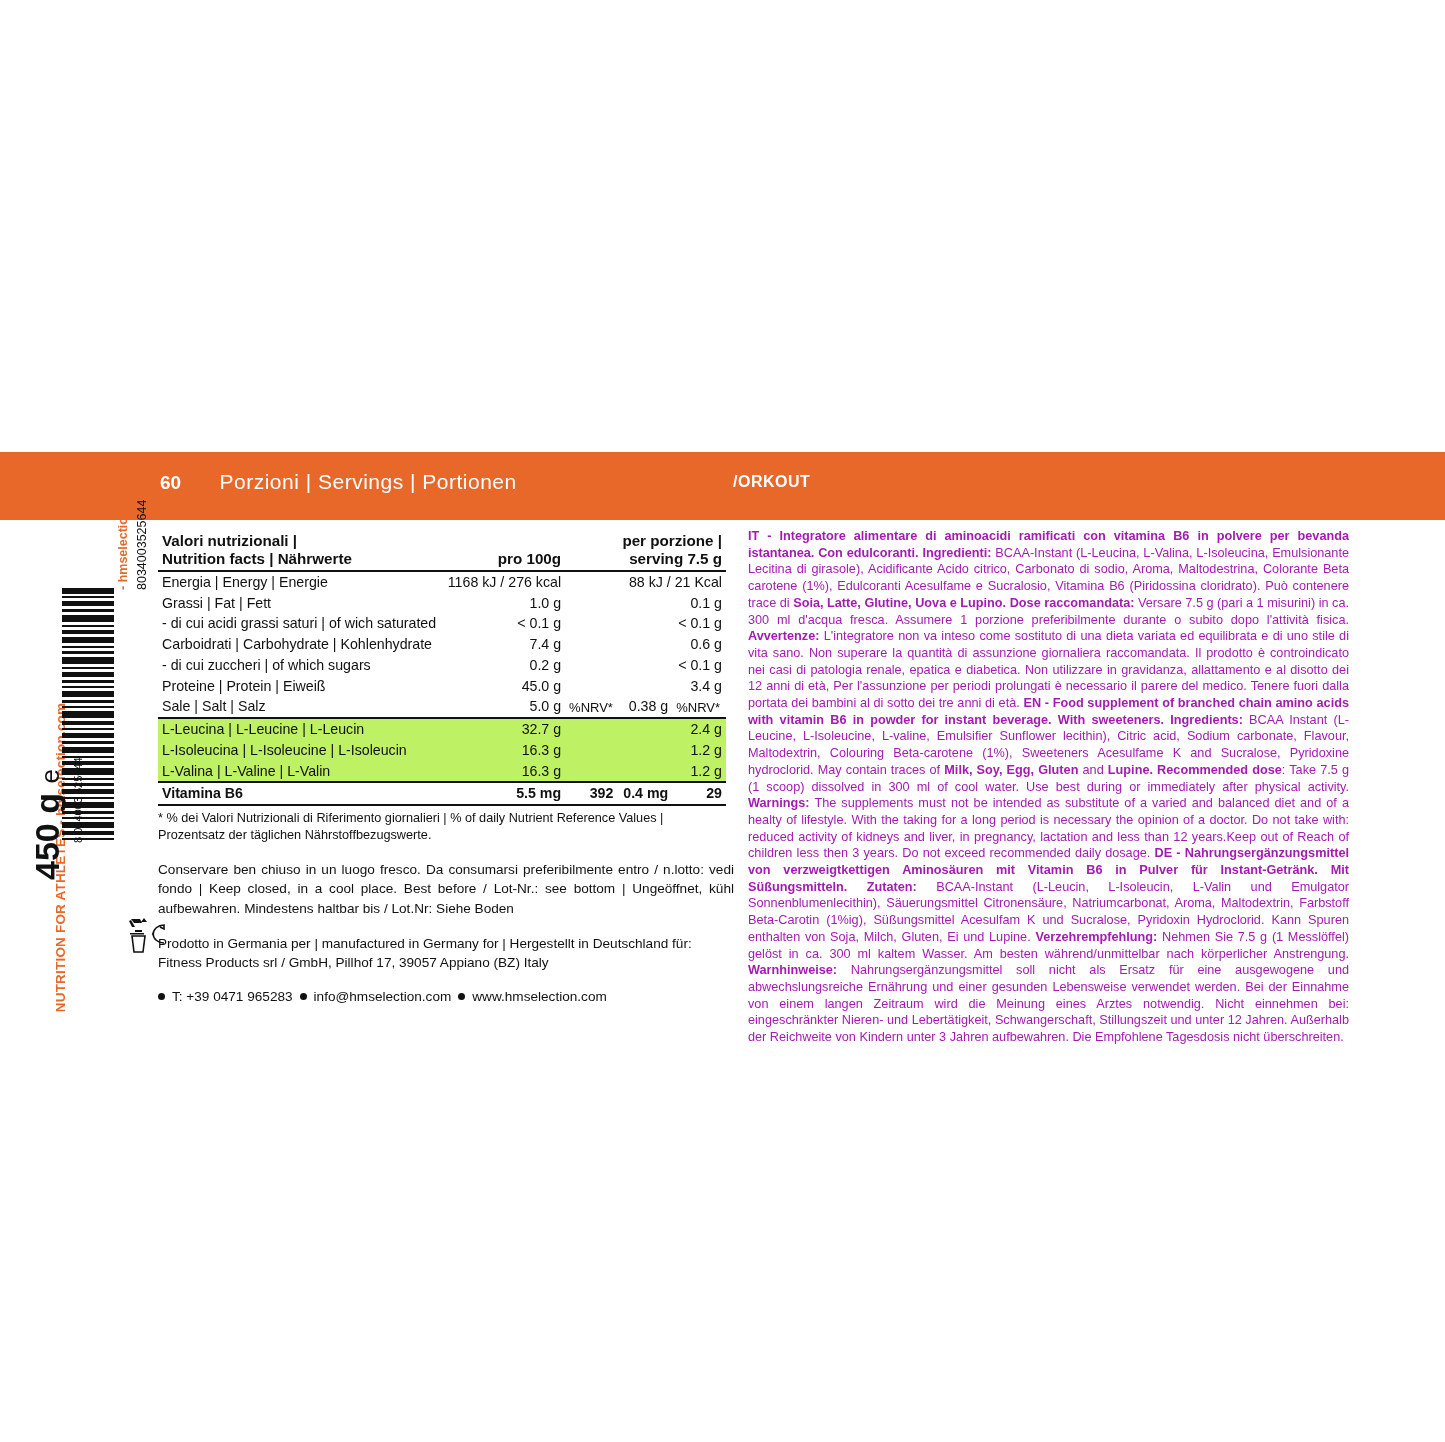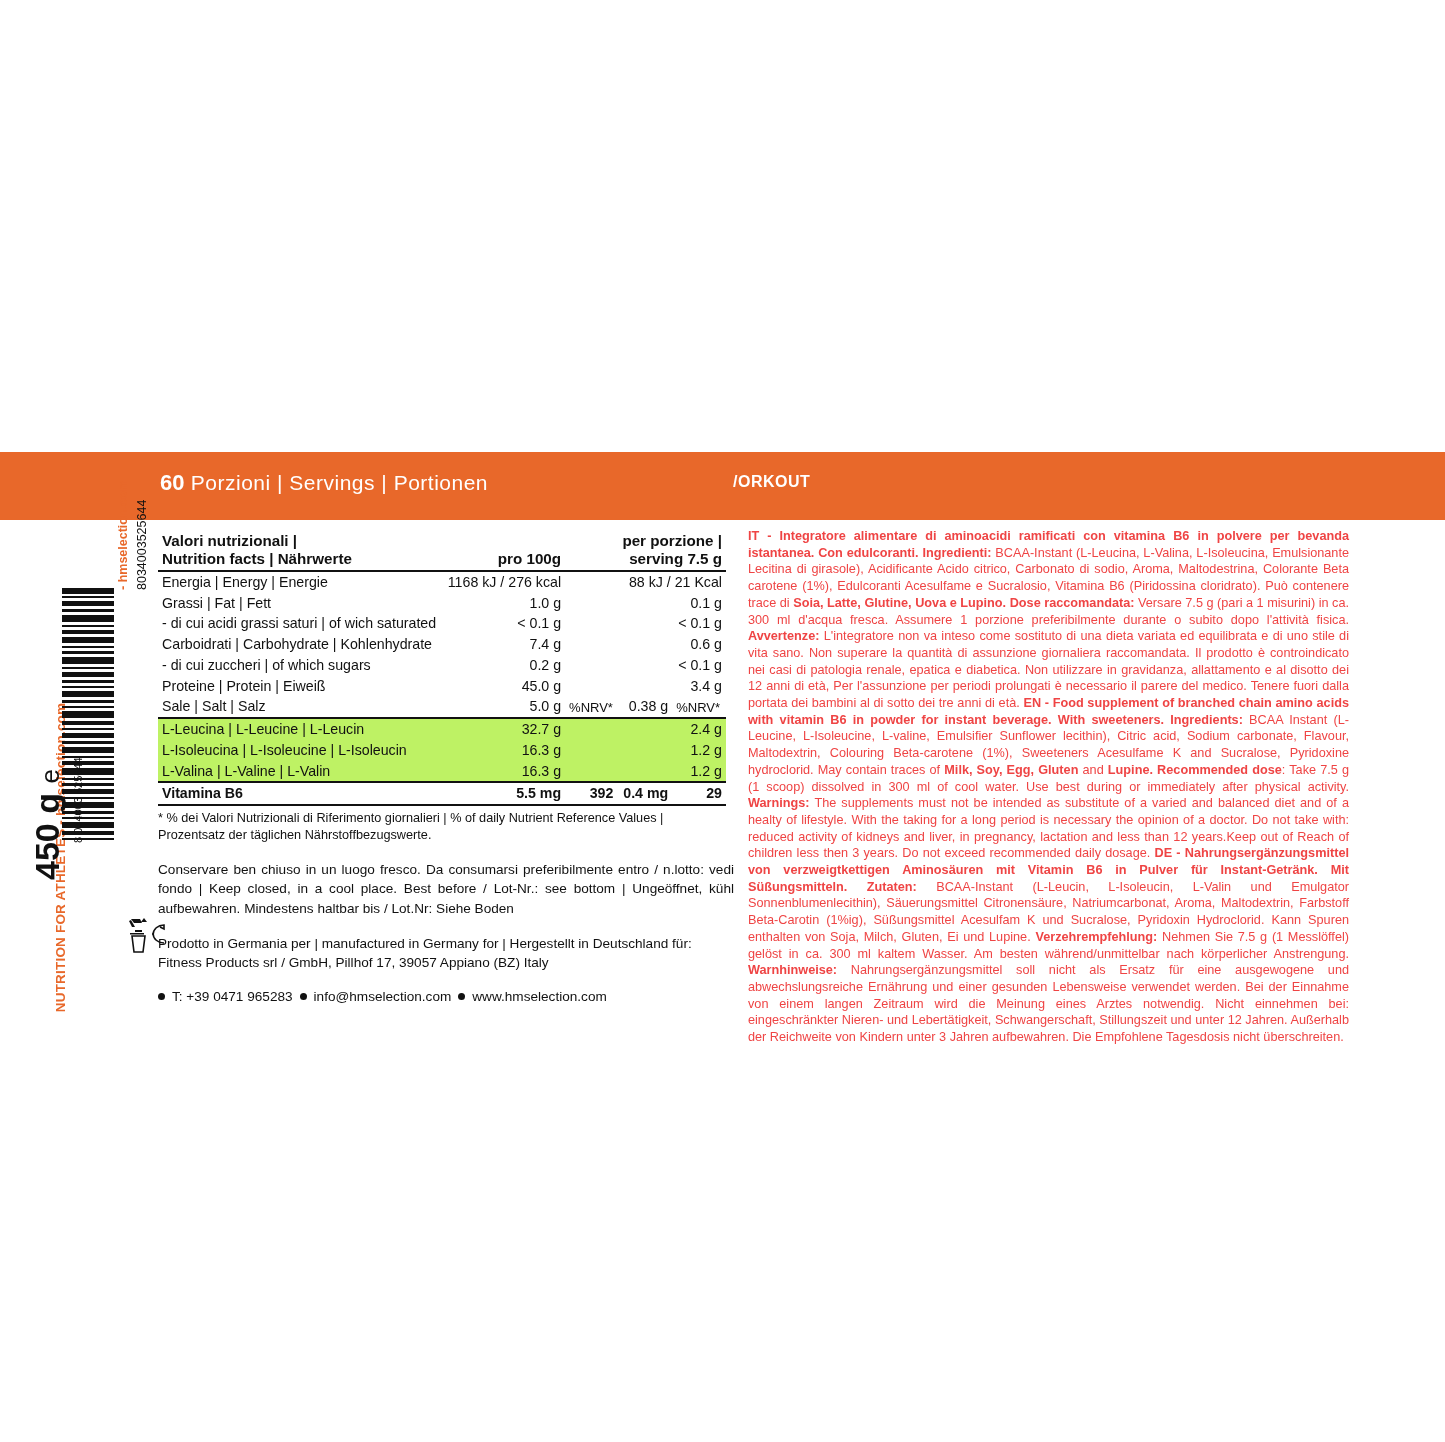--- a/index.html
+++ b/index.html
@@ -34,28 +34,29 @@
     background: #E8682A;
   }
   #servings-block {
     position: absolute;
     left: 160px;
     top: 18px;
     color: #ffffff;
     white-space: nowrap;
   }
   #servings-num {
-    font-size: 22px;
+    font-size: 19px;
     font-weight: bold;
     letter-spacing: 0px;
   }
   #servings-text {
     font-size: 21px;
     font-weight: normal;
     letter-spacing: 0.5px;
+    margin-left: 32px;
   }
   #workout-word {
     position: absolute;
     left: 733px;
     top: 21px;
     color: #ffffff;
     font-size: 16px;
     font-weight: bold;
     letter-spacing: 0.5px;
     white-space: nowrap;
@@ -240,21 +241,21 @@
   }
 
   
   #right-col {
     position: absolute;
     left: 748px;
     top: 76px;
     width: 601px;
     font-size: 12.7px;
     line-height: 1.315;
-    color: #ef4444;
+    color: #a21caf;
     text-align: justify;
   }
   #right-col p { margin: 0 0 0 0; }
   #right-col b { font-weight: bold; }
 </style>
 </head>
 <body>
 
 <div id="label">
 

